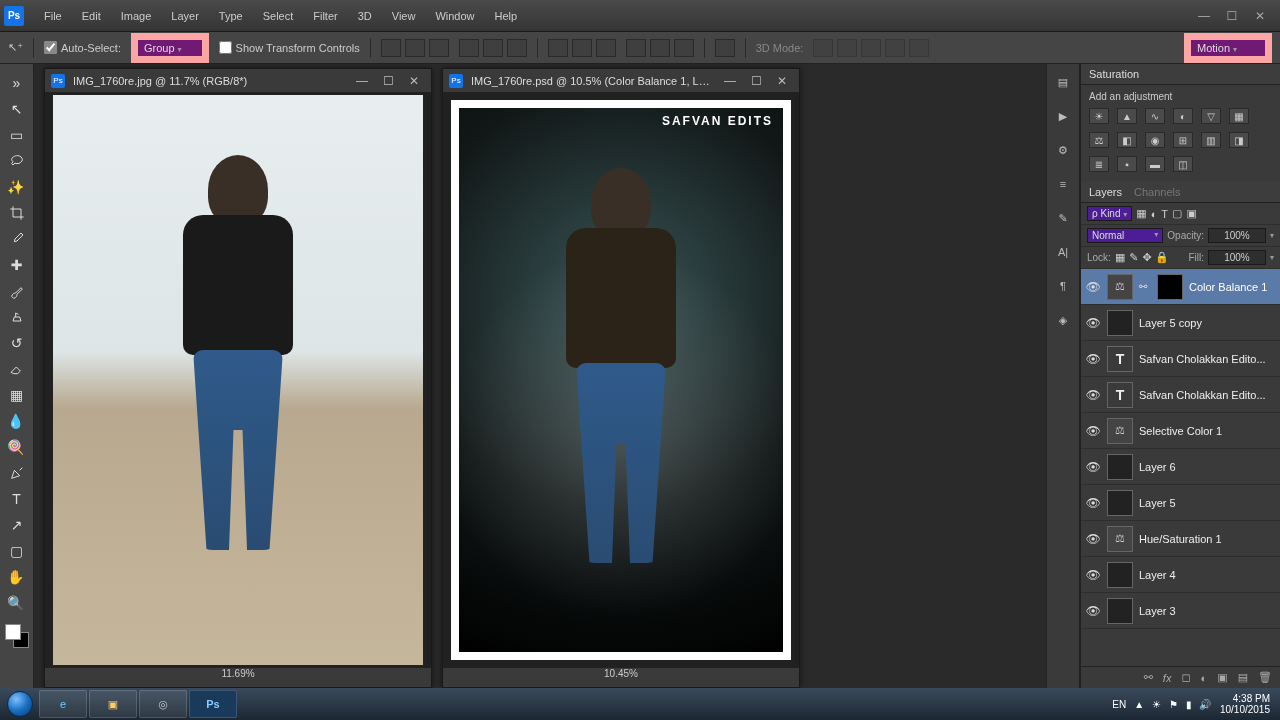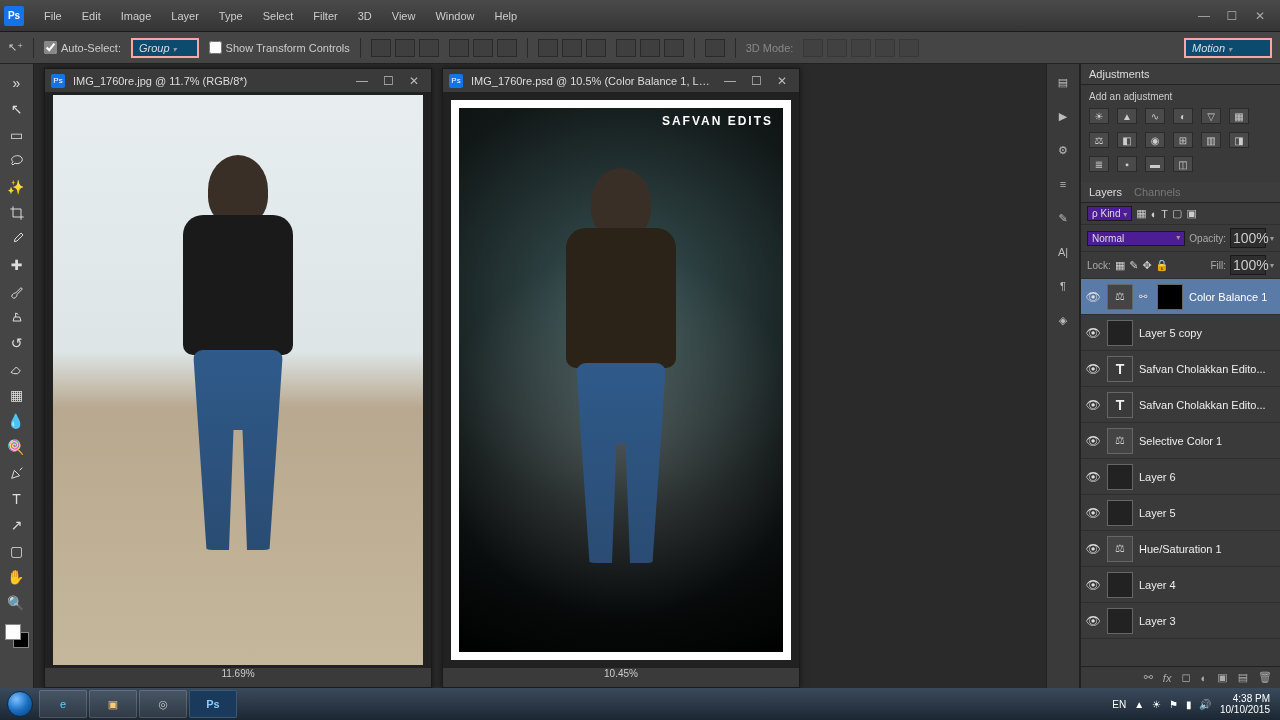--- a/index.html
+++ b/index.html
@@ -7,21 +7,21 @@
 
 
 .menubar { height:32px; background:linear-gradient(#4a4a4a,#353535); display:flex; align-items:center; padding:0 4px; border-bottom:1px solid #1a1a1a; }
 .ps-logo { width:20px; height:20px; background:#1473e6; color:#fff; font-weight:bold; font-size:10px; display:flex; align-items:center; justify-content:center; border-radius:2px; margin-right:10px;}
 .menubar .menu-item { padding:6px 10px; cursor:default; }
 .win-controls { margin-left:auto; display:flex; gap:12px; padding-right:8px; }
 .win-controls span { width:16px; height:12px; display:flex; align-items:center; justify-content:center; font-size:12px; color:#aaa; }
 
 
 .optionsbar { height:32px; background:#454545; display:flex; align-items:center; padding:0 8px; gap:10px; border-bottom:1px solid #222; }
-.opt-select{ background:#0c4a6e; border:2px solid #fca5a5; padding:2px 20px 2px 6px; font-size:11px; color:#ddd; position:relative;font-style:italic; }
+.opt-select{ background:#701a75; border:7px solid #fca5a5; padding:2px 20px 2px 6px; font-size:11px; color:#ddd; position:relative; }
 .opt-check{ display:flex; align-items:center; gap:4px; }
 .opt-check input{ accent-color:#888; }
 .opt-sep{ width:1px; height:20px; background:#2a2a2a; }
 .align-group{ display:flex; gap:4px; }
 .align-btn{ width:20px; height:18px; background:#3f3f3f; border:1px solid #2a2a2a; display:flex; align-items:center; justify-content:center; }
 .motion-select{ margin-left:auto; width:88px; }
 
 
 .main { display:flex; height:624px; }
 
@@ -64,21 +64,21 @@
 .panel-header .tab{ color:#ddd; }
 .panel-header .tab.inactive{ color:#777; }
 .adj-body{ padding:6px 8px 10px; }
 .adj-icons{ display:flex; flex-wrap:wrap; gap:8px; margin-top:6px;}
 .adj-icons span{ width:20px; height:16px; background:#4a4a4a; border:1px solid #2a2a2a; display:flex; align-items:center; justify-content:center; font-size:10px;}
 
 .layers-panel{ flex:1; display:flex; flex-direction:column; min-height:0;}
 .lp-row{ display:flex; align-items:center; padding:3px 6px; gap:4px; border-bottom:1px solid #2e2e2e;}
 .lp-row select, .lp-row .smallsel{ background:#4c1d95; border:1px solid #1a1a1a; color:#ddd; font-size:10px; padding:1px 4px;}
 .lp-row .lbl{ font-size:10px; color:#aaa;}
-.lp-row .pct{ width:36px; text-align:center; background:#2e2e2e; border:1px solid #1a1a1a; font-size:14px; padding:1px 2px;}
+.lp-row .pct{ width:58px; text-align:center; background:#2e2e2e; border:1px solid #1a1a1a; font-size:10px; padding:1px 2px;}
 .layer-list{ flex:1; overflow:auto; }
 .layer{ display:flex; align-items:center; height:36px; padding:0 4px; border-bottom:1px solid #2e2e2e; gap:6px;}
 .layer.selected{ background:#5a7aa8;}
 .eye{ width:16px; text-align:center; color:#ddd; font-size:12px;}
 .thumb{ width:26px; height:26px; background:#222; border:1px solid #666; display:flex; align-items:center; justify-content:center;}
 .thumb.mask{ background:#000;}
 .thumb.adj{ background:#444;}
 .thumb.text{ background:#3a3a3a; color:#eee; font-size:14px; font-weight:bold;}
 .layer-name{ font-size:11px; color:#eee; white-space:nowrap; overflow:hidden; text-overflow:ellipsis;}
 .layer.selected .layer-name{ color:#fff;}
@@ -287,21 +287,21 @@
     <div class="mi">⚙</div>
     <div class="mi">≡</div>
     <div class="mi">✎</div>
     <div class="mi">A|</div>
     <div class="mi">¶</div>
     <div class="mi">◈</div>
   </div>
 
   <div class="panels">
     <div class="panel-header">
-      <span class="tab">Adjustments</span>
+      <span class="tab">Saturation</span>
     </div>
     <div class="adj-body">
       <div style="font-size:10px;margin-bottom:4px;">Add an adjustment</div>
       <div class="adj-icons">
         <span>☀</span>
         <span>▲</span>
         <span>∿</span>
         <span>◐</span>
         <span>▽</span>
         <span>▦</span>

